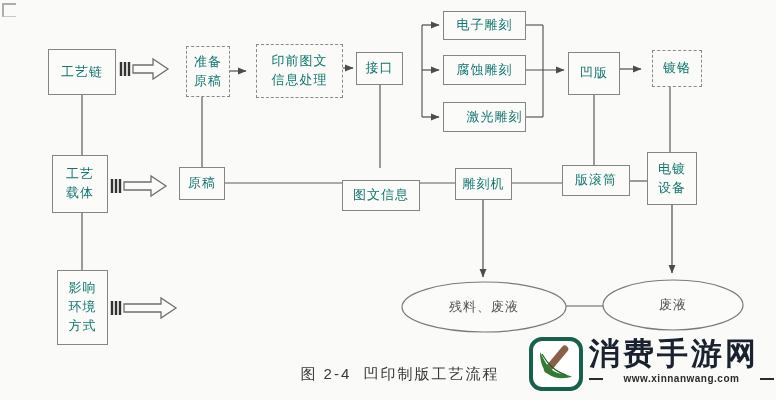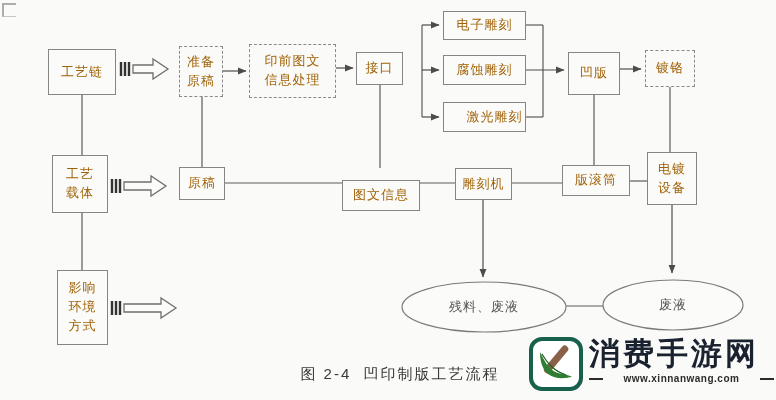--- a/index.html
+++ b/index.html
@@ -11,28 +11,28 @@
     overflow:hidden;
   }
   svg.wires{position:absolute;left:0;top:0;z-index:0;}
   .node{
     position:absolute;
     box-sizing:border-box;
     display:flex;align-items:center;justify-content:center;
     text-align:center;
     background:#fbfbf9;
     border:1px solid #858585;
-    color:#a16207;
+    color:#0f766e;
     font-size:13px;
     line-height:1.45;
     white-space:pre-line;
     letter-spacing:1px;
     z-index:2;
   }
-  .node.dashed{border:1px dashed #8a8a8a;background:#fafaf8;}
+  .node.dashed{border:1px dashed #8a8a8a;background:#fafaf8;margin-left:7px;}
   .ellipse-label{
     position:absolute;
     display:flex;align-items:center;justify-content:center;
     color:#555;font-size:13px;letter-spacing:1px;
     z-index:2;background:transparent;
   }
   .caption{
     position:absolute;left:260px;top:365px;width:280px;
     text-align:center;font-size:15px;font-weight:normal;
     color:#3a3a3a;letter-spacing:2px;white-space:pre;

